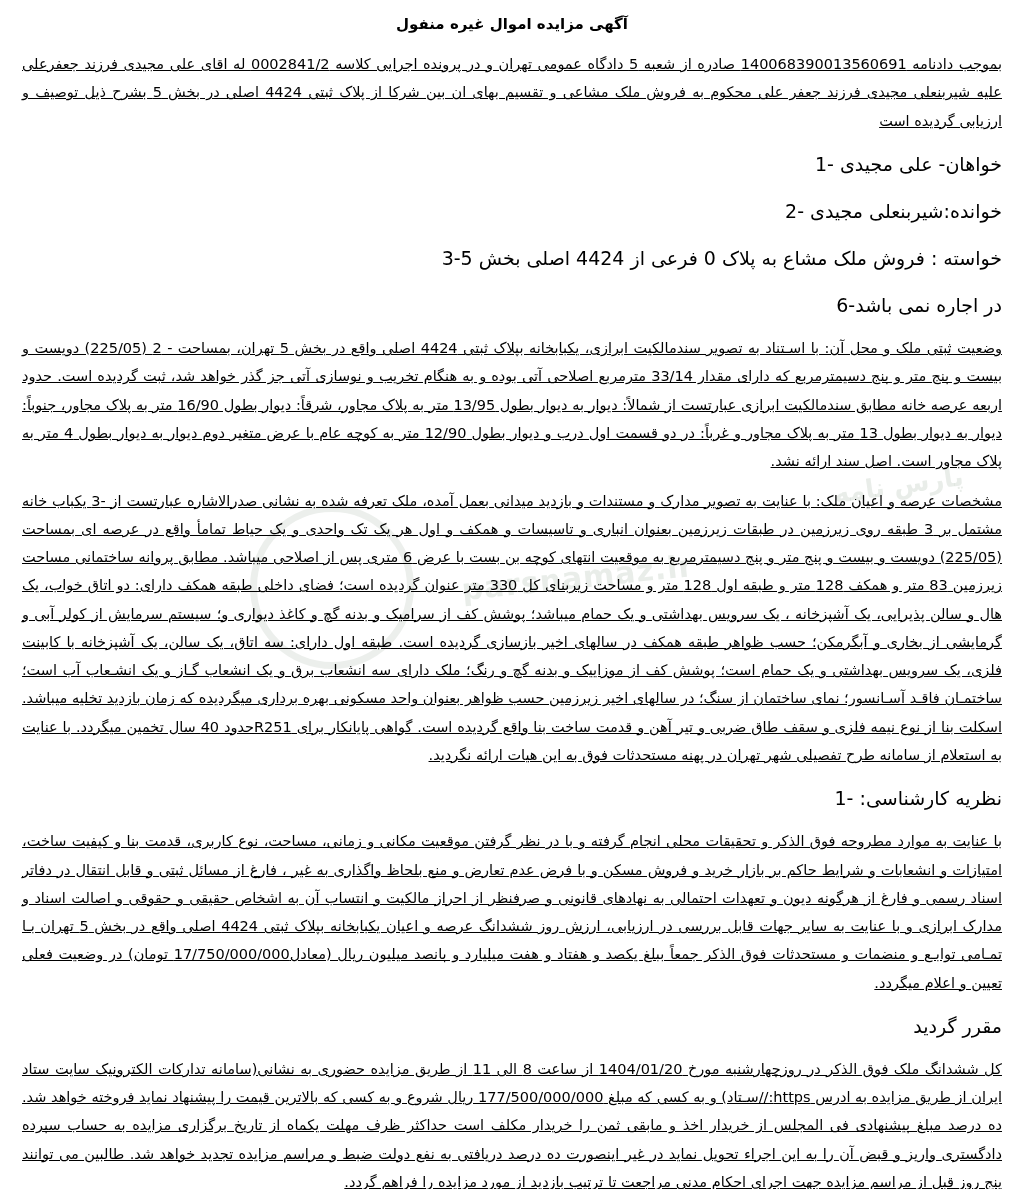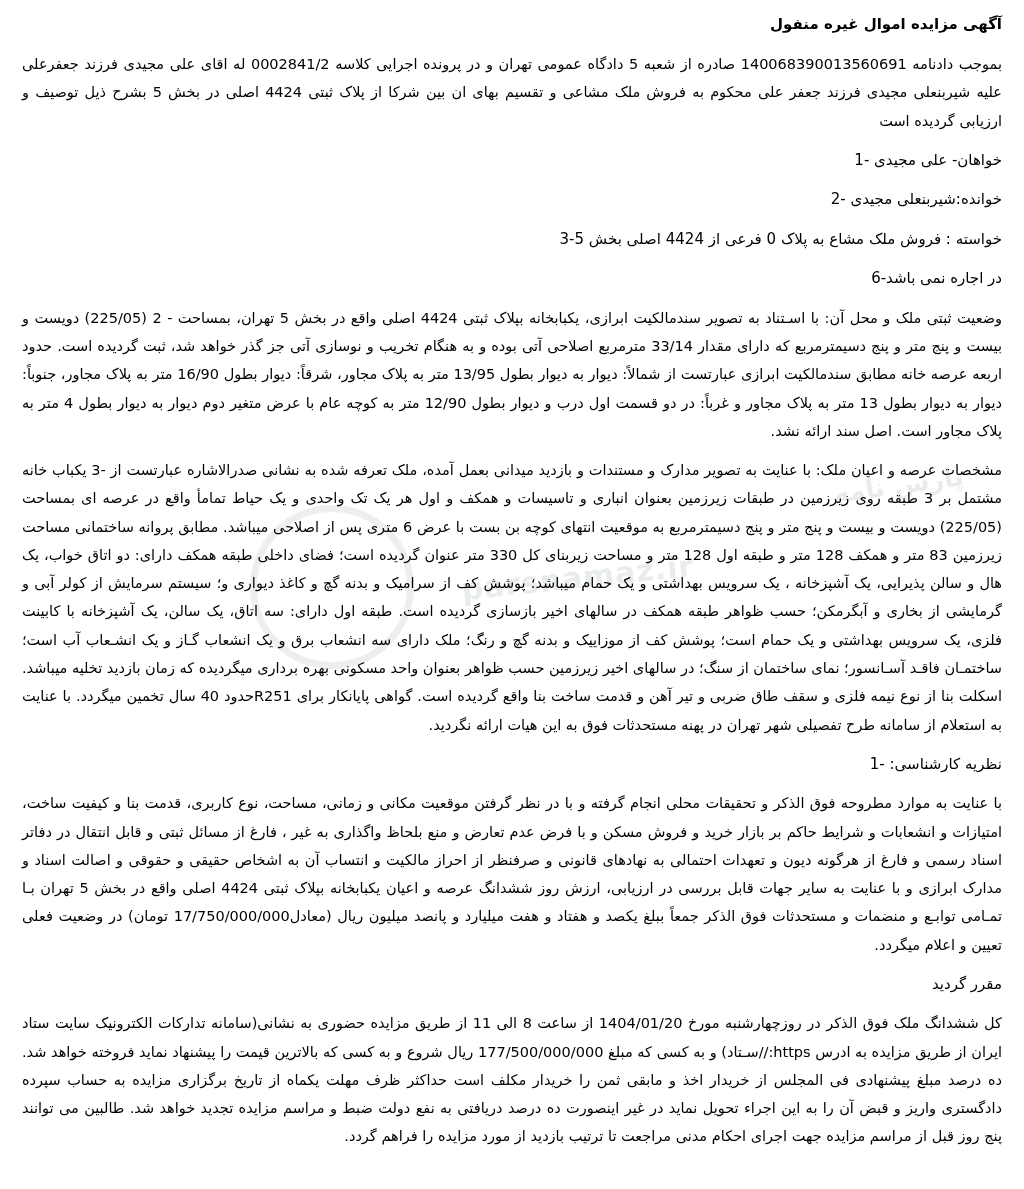--- a/index.html
+++ b/index.html
@@ -46,35 +46,37 @@
   }
   .wm-ring {
     top: 505px;
     right: 610px;
     width: 150px;
     height: 150px;
     border: 7px solid rgba(120, 140, 120, 0.14);
     border-radius: 50%;
   }
   .title {
+    text-align: center;
     font-size: 15px;
     font-weight: bold;
     margin: 2px 0 14px 0;
     line-height: 1.6;
   }
   p.para {
     font-size: 14.5px;
     line-height: 1.95;
     text-align: justify;
     margin: 0 0 11px 0;
     position: relative;
     z-index: 2;
+    text-decoration: underline;
   }
   p.line {
-    font-size: 15px;
+    font-size: 19px;
     line-height: 1.9;
     text-align: right;
     margin: 0 0 11px 0;
     position: relative;
     z-index: 2;
   }
   .block {
     margin-bottom: 6px;
   }
 </style>

